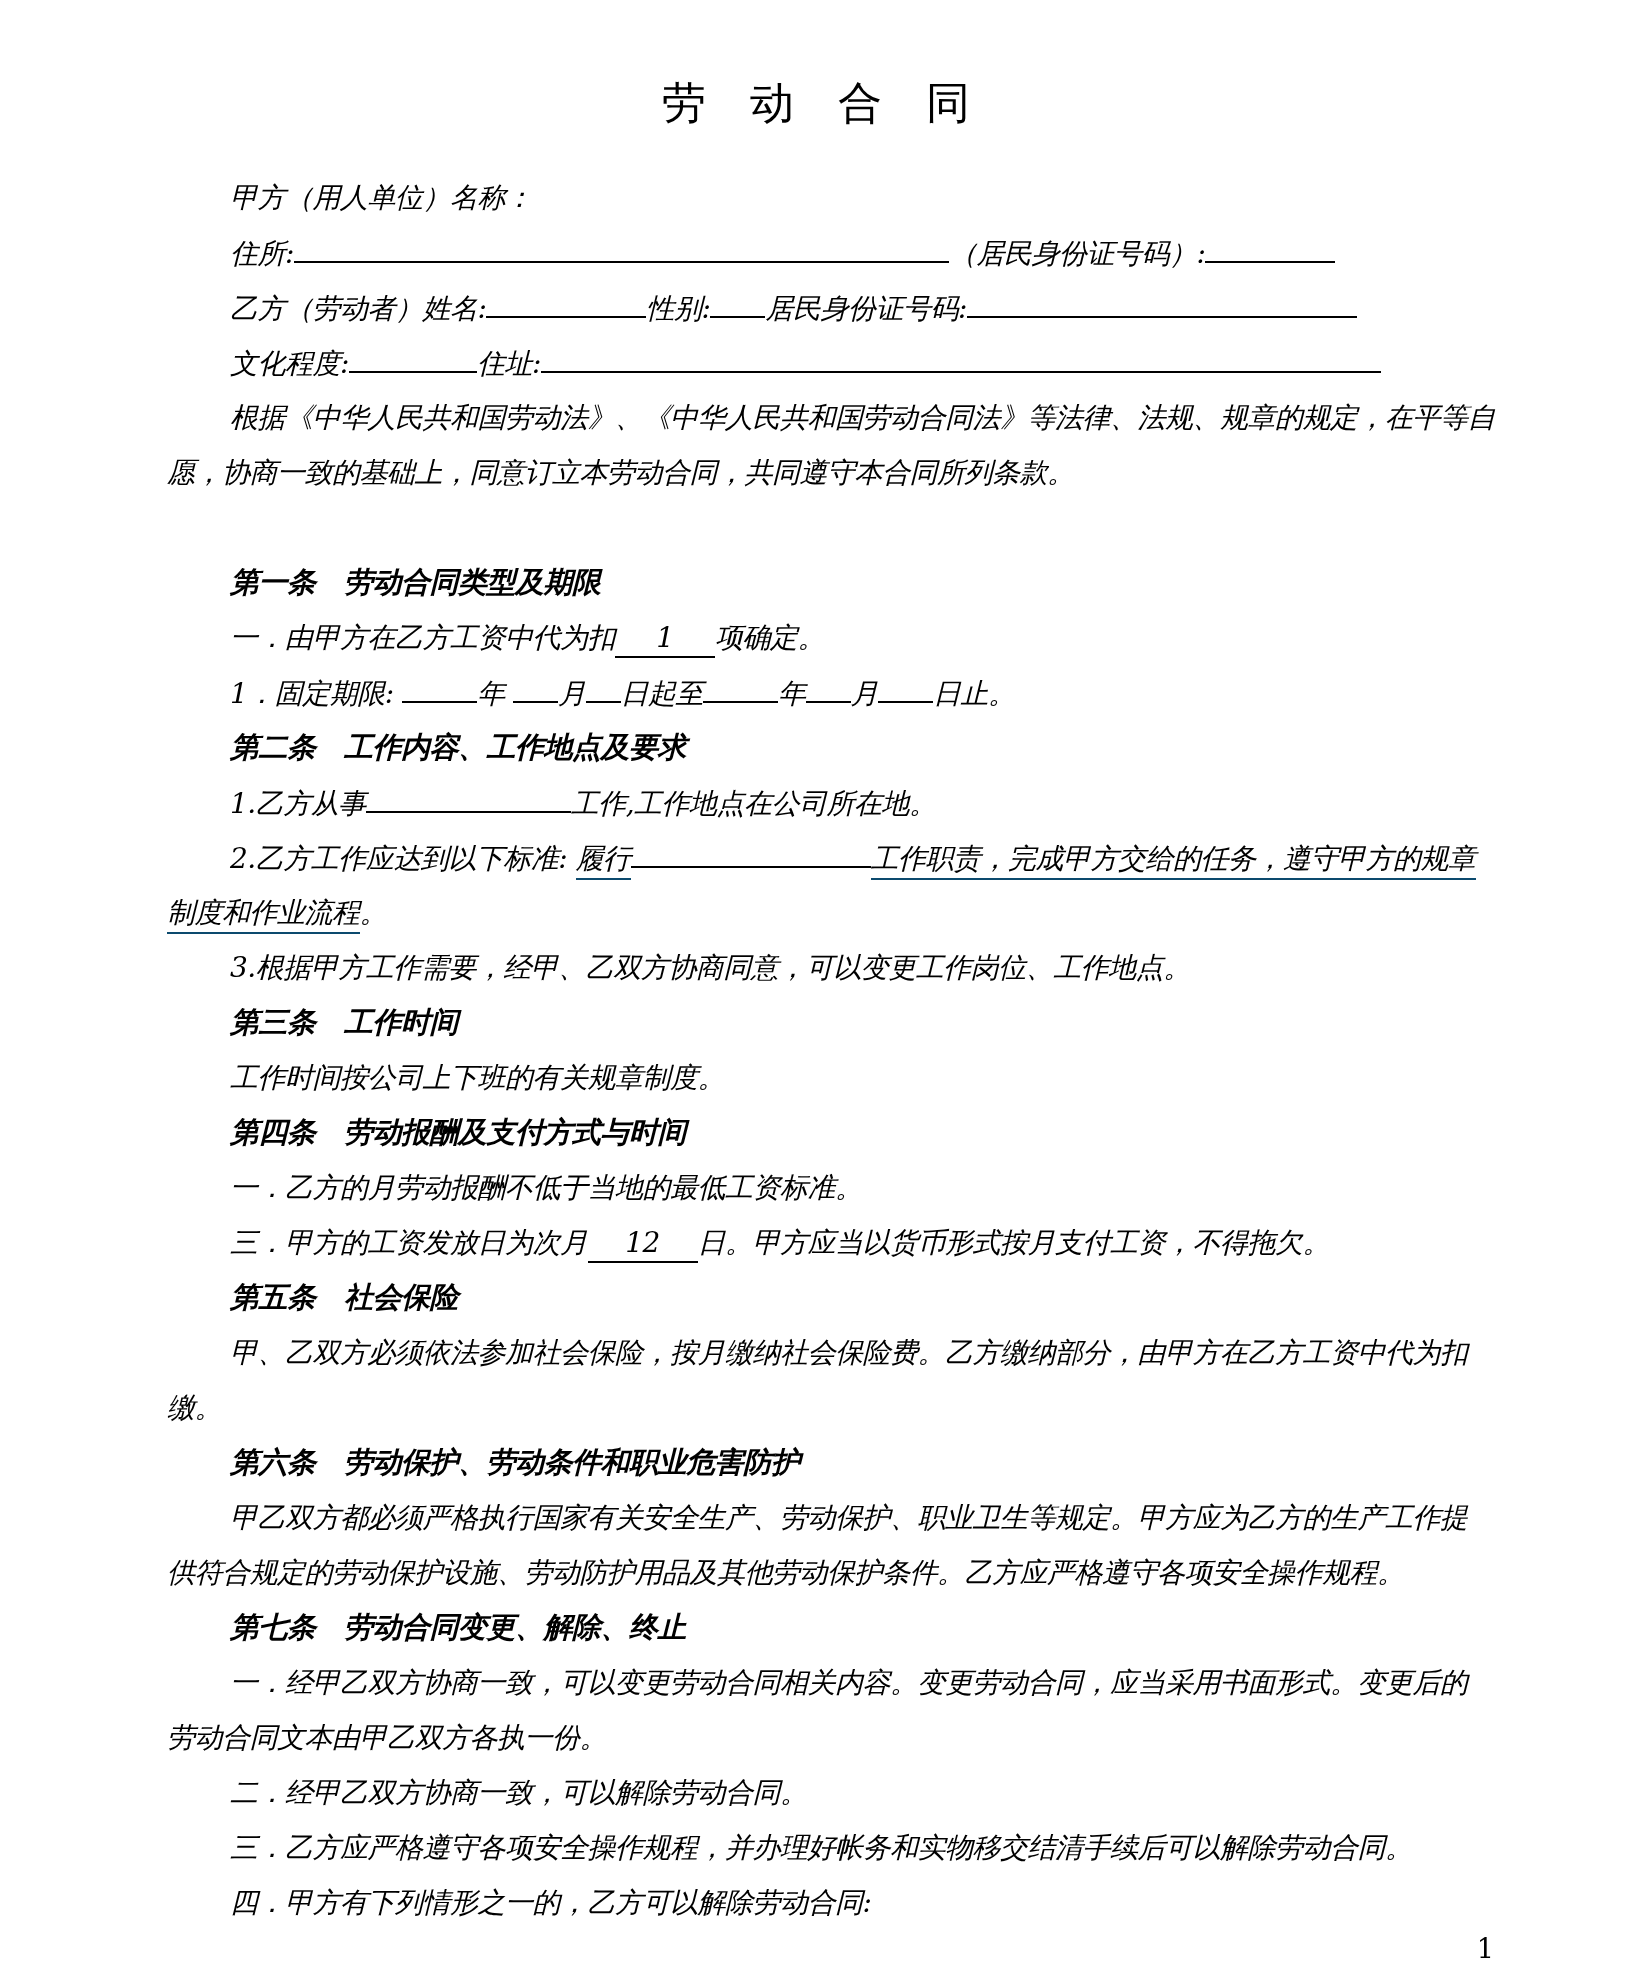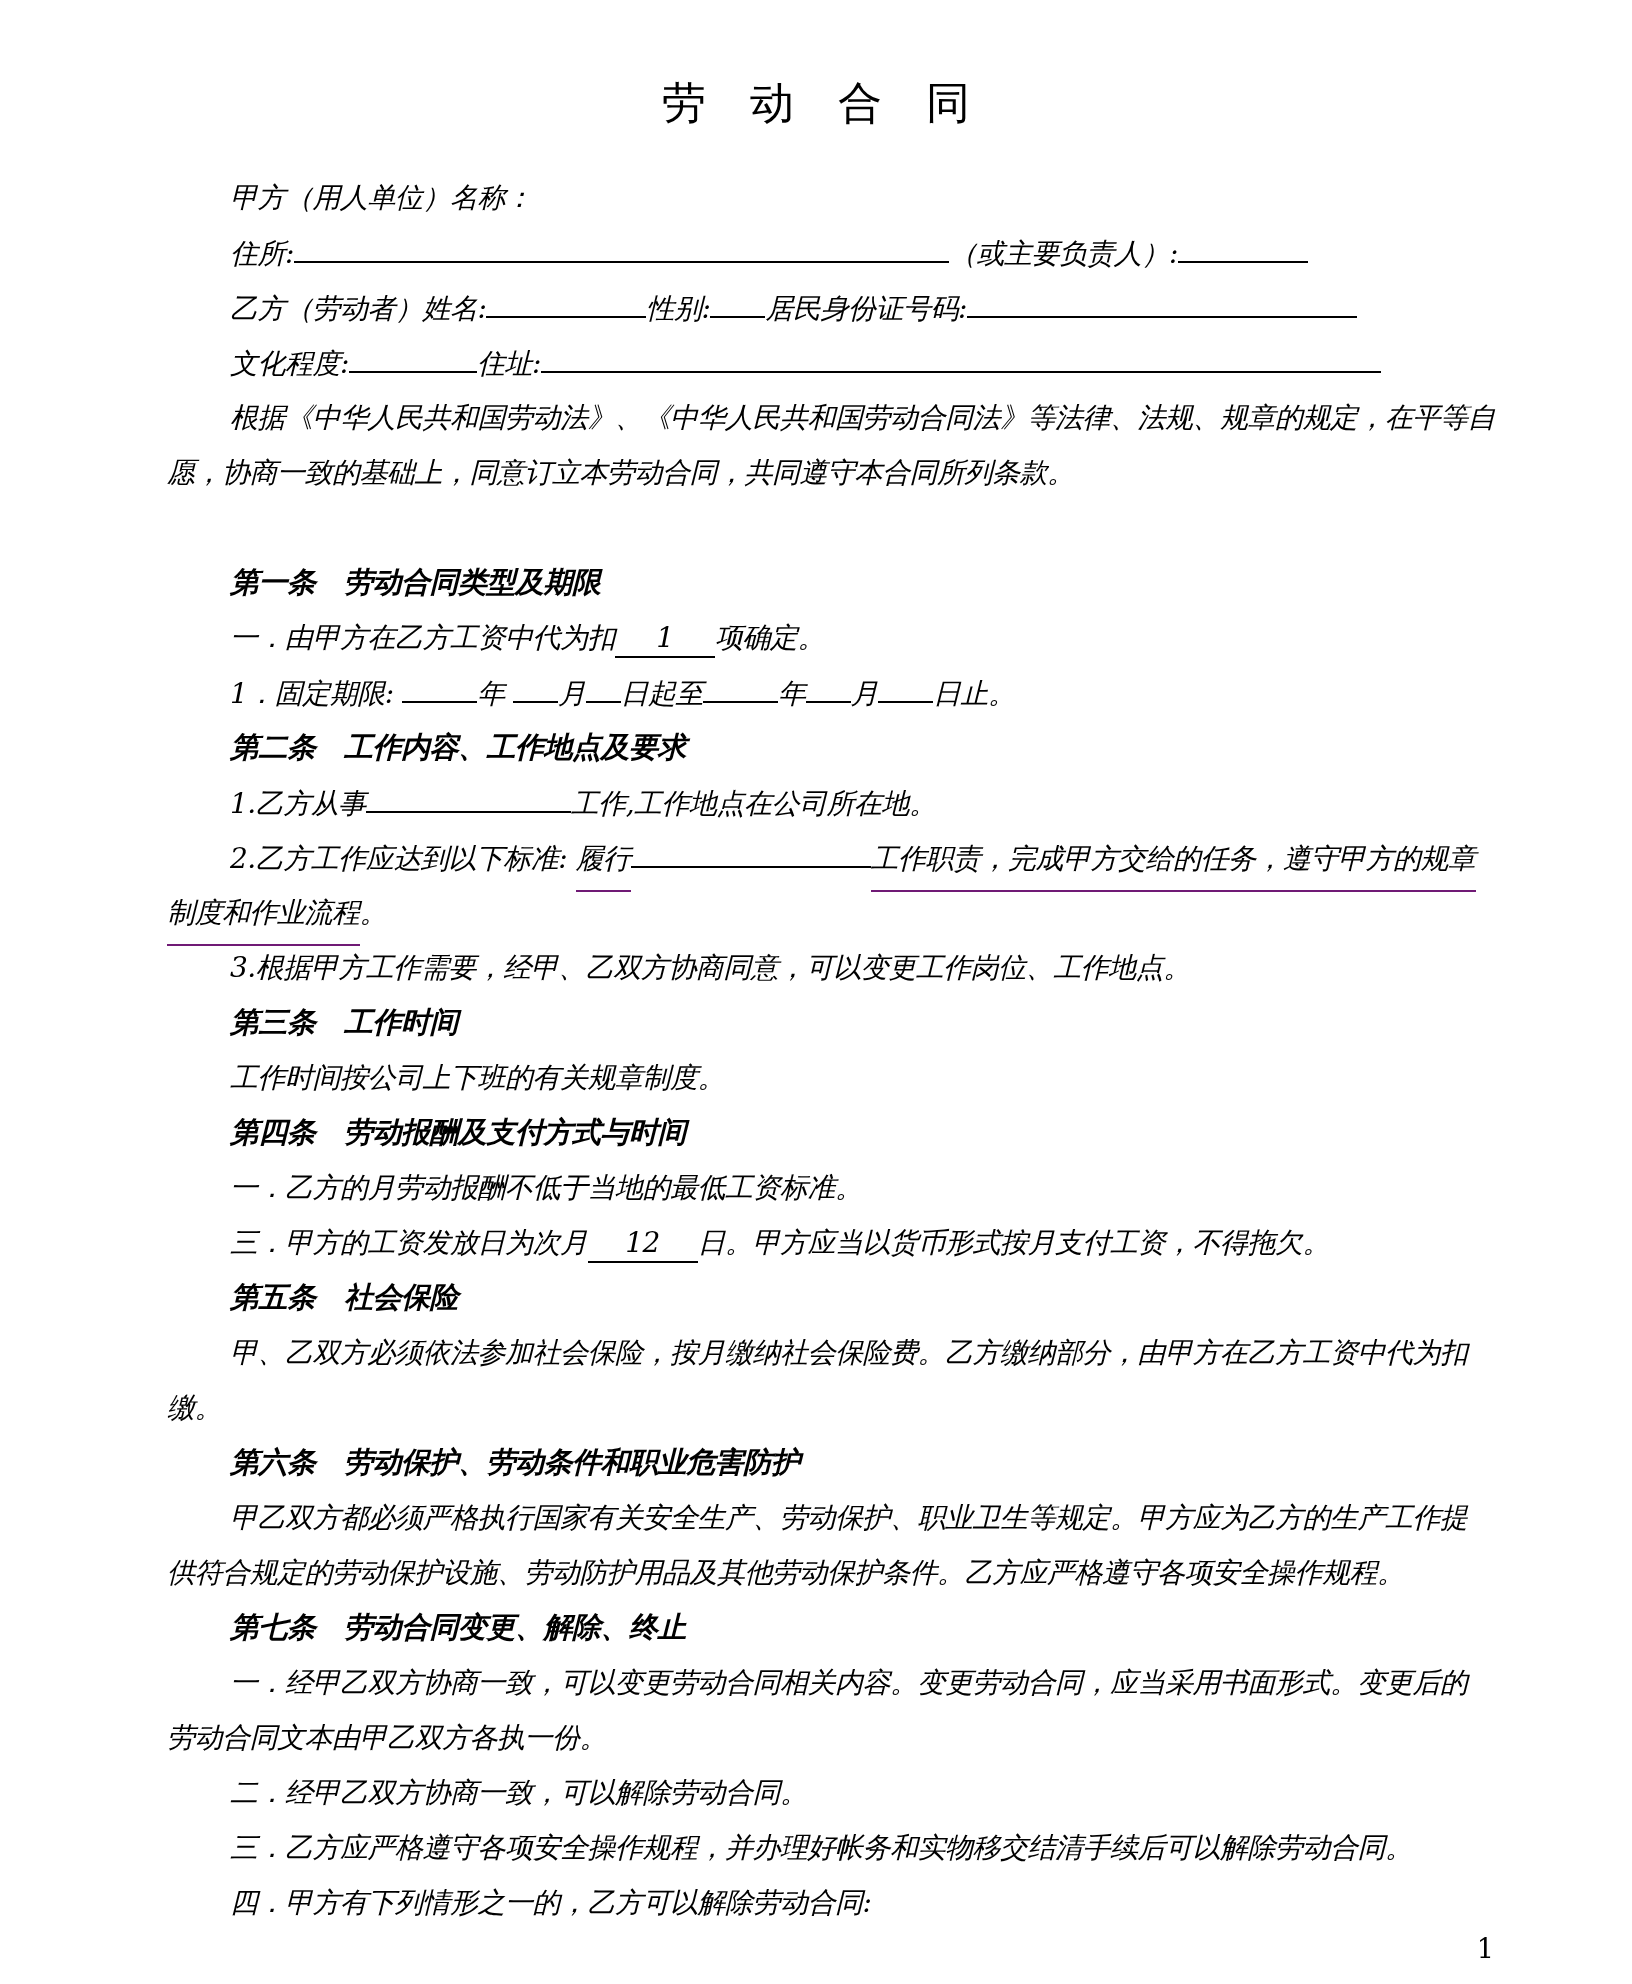--- a/index.html
+++ b/index.html
@@ -30,22 +30,22 @@
   }
   .line.field, .line.para, .line.heading { padding-left:63px; }
   .line.heading {
     font-weight:bold;
     font-family:"DejaVu Sans", sans-serif;
     font-size:29px;
   }
   .line.spacer { }
   .seg { }
   .seg.u {
-    border-bottom:2px solid #701a75;
-    padding-bottom:15px;
+    border-bottom:2px solid #0c4a6e;
+    padding-bottom:3px;
   }
   .seg.blank {
     display:inline-block;
     height:36px; line-height:36px;
     text-align:center;
     border-bottom:2px solid #000;
     padding-bottom:0;
     vertical-align:baseline;
   }
   .page-number {
@@ -55,21 +55,21 @@
     font-family:"DejaVu Serif", serif;
   }
 </style>
 </head>
 <body>
 
 <div class="page">
   <div class="title">劳　动　合　同</div>
   <div id="doc-lines">
       <div class="line field"><span class="seg">甲方（用人单位）名称：</span></div>
-      <div class="line field"><span class="seg">住所:</span><span class="seg u blank" style="width: 655px;"></span><span class="seg">（或主要负责人）:</span><span class="seg u blank" style="width: 130px;"></span></div>
+      <div class="line field"><span class="seg">住所:</span><span class="seg u blank" style="width: 655px;"></span><span class="seg">（居民身份证号码）:</span><span class="seg u blank" style="width: 130px;"></span></div>
       <div class="line field"><span class="seg">乙方（劳动者）姓名:</span><span class="seg u blank" style="width: 160px;"></span><span class="seg">性别:</span><span class="seg u blank" style="width: 55px;"></span><span class="seg">居民身份证号码:</span><span class="seg u blank" style="width: 390px;"></span></div>
       <div class="line field"><span class="seg">文化程度:</span><span class="seg u blank" style="width: 128px;"></span><span class="seg">住址:</span><span class="seg u blank" style="width: 840px;"></span></div>
       <div class="line para"><span class="seg">根据《中华人民共和国劳动法》、《中华人民共和国劳动合同法》等法律、法规、规章的规定，在平等自</span></div>
       <div class="line cont"><span class="seg">愿，协商一致的基础上，同意订立本劳动合同，共同遵守本合同所列条款。</span></div>
       <div class="line spacer"></div>
       <div class="line heading"><span class="seg">第一条　劳动合同类型及期限</span></div>
       <div class="line para"><span class="seg">一．由甲方在乙方工资中代为扣</span><span class="seg u blank" style="width: 100px;">1</span><span class="seg">项确定。</span></div>
       <div class="line para"><span class="seg">1．固定期限: </span><span class="seg u blank" style="width: 75px;"></span><span class="seg">年 </span><span class="seg u blank" style="width: 45px;"></span><span class="seg">月</span><span class="seg u blank" style="width: 35px;"></span><span class="seg">日起至</span><span class="seg u blank" style="width: 75px;"></span><span class="seg">年</span><span class="seg u blank" style="width: 45px;"></span><span class="seg">月</span><span class="seg u blank" style="width: 55px;"></span><span class="seg">日止。</span></div>
       <div class="line heading"><span class="seg">第二条　工作内容、工作地点及要求</span></div>
       <div class="line para"><span class="seg">1.乙方从事</span><span class="seg u blank" style="width: 205px;"></span><span class="seg">工作,工作地点在公司所在地。</span></div>

